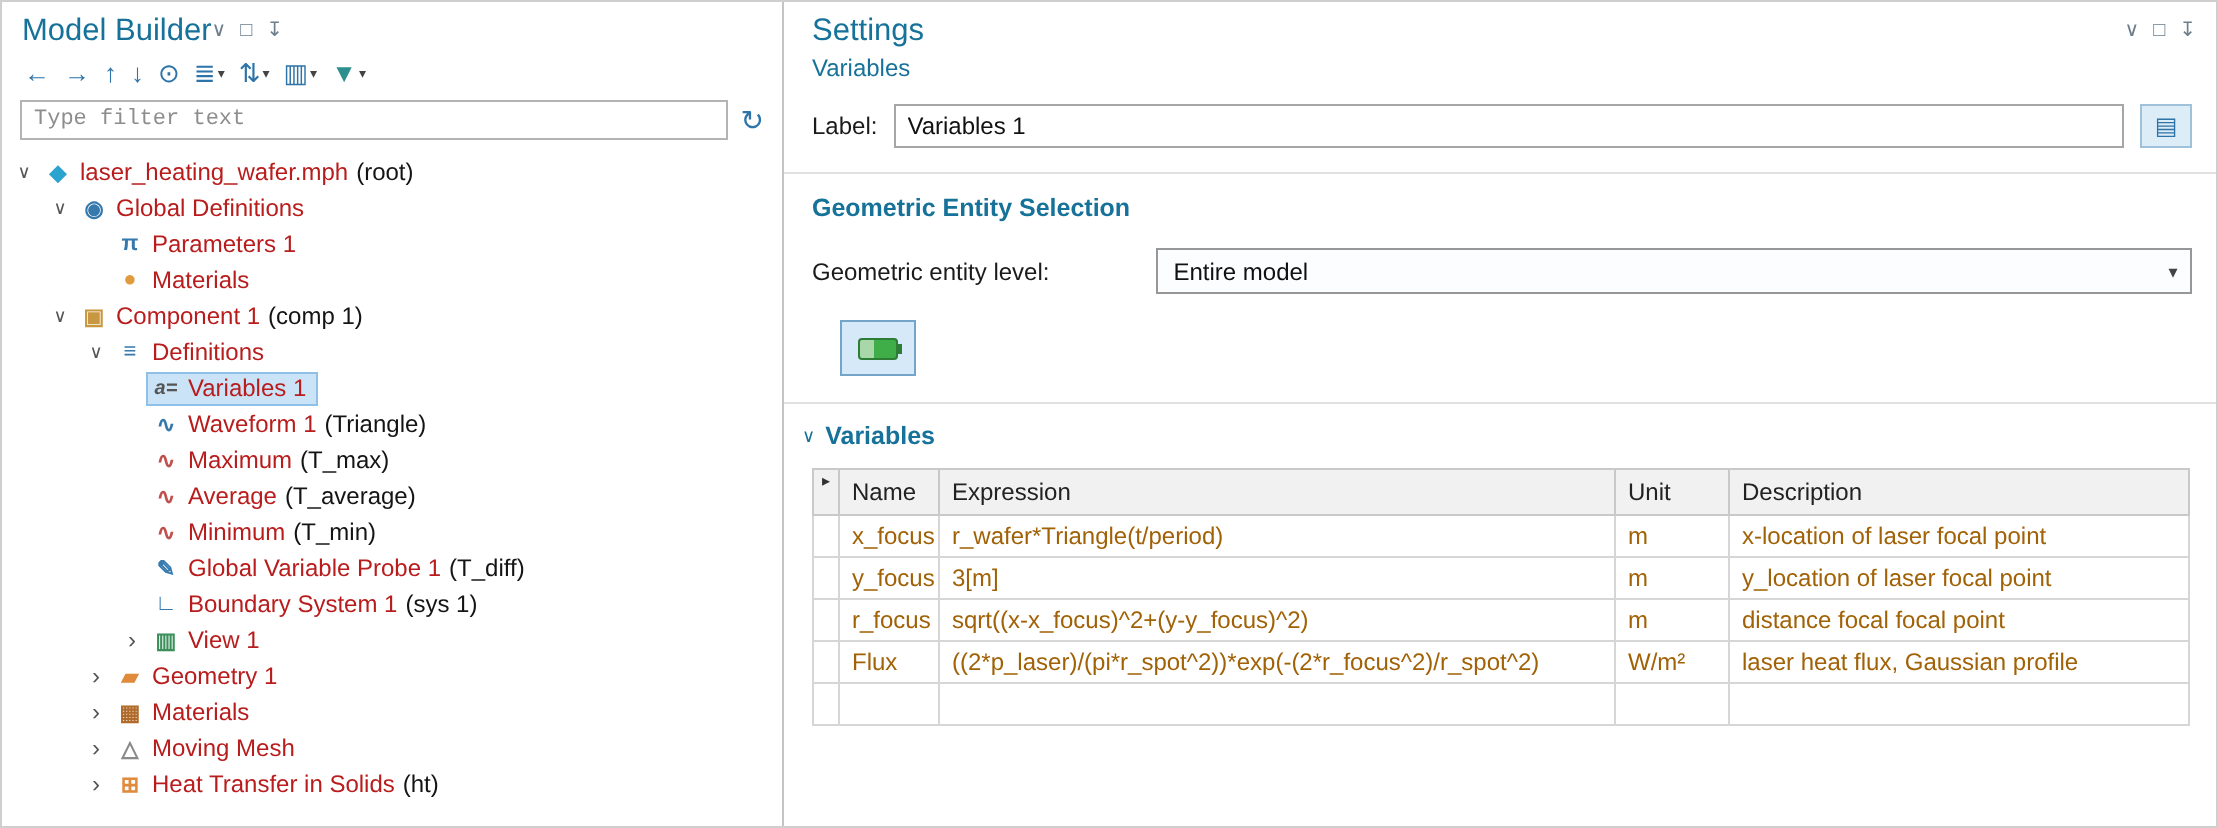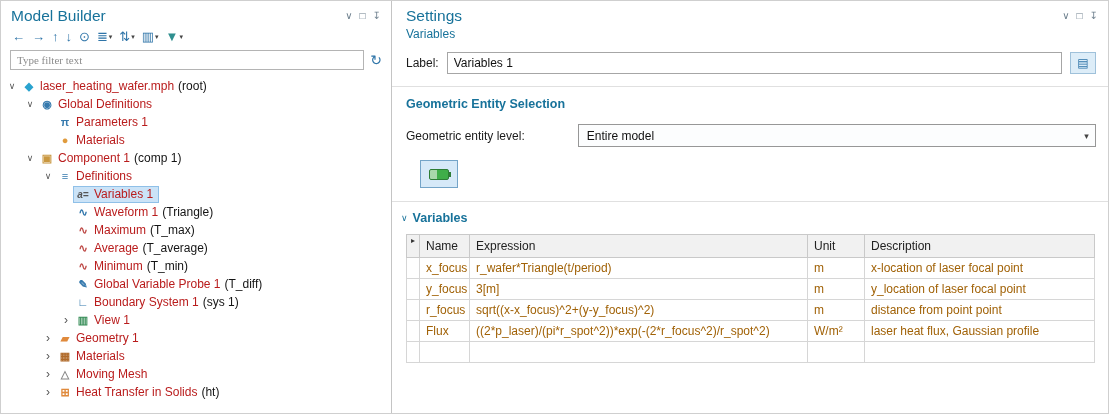--- a/index.html
+++ b/index.html
@@ -5,31 +5,31 @@
   :root{
     --accent:#17729a; --selection-bg:#cbe3f7; --selection-border:#8fc0e8; --toolbar-icon:#2e74a8;
   }
   *{box-sizing:border-box;}
   html,body{margin:0;padding:0;width:1109px;height:414px;overflow:hidden;
     font-family:"Liberation Sans",sans-serif;font-size:12px;color:#1b1b1b;background:#fff;}
   .app{display:flex;width:1109px;height:414px;border:1px solid #cfcfcf;background:#fff;}
 
   
   .lp{width:391px;flex:none;border-right:1px solid #c4c4c4;display:flex;flex-direction:column;overflow:hidden;}
-  .panel-header{display:flex;align-items:center;justify-content:space-between;padding:6px 10px 1px 10px;}
+  .panel-header{display:flex;align-items:center;padding:6px 10px 1px 10px;}
   .panel-title{font-size:15.5px;color:var(--accent);}
   .panel-controls{display:flex;gap:7px;color:#6d7f8d;font-size:10px;}
   .pc{cursor:default;line-height:12px;}
   .mb-toolbar{display:flex;align-items:center;gap:3px;padding:3px 8px 3px 9px;}
   .tb-btn{display:inline-flex;align-items:center;padding:1px 2px;color:var(--toolbar-icon);}
   .tb-ic{font-size:13px;line-height:14px;}
   .tb-btn[data-name="node-options-button"] .tb-ic{color:#2f8f8f;}
   .tb-caret{font-size:7px;color:#444;margin-left:1px;}
   .filter-row{display:flex;align-items:center;gap:6px;padding:2px 9px 4px 9px;}
-  .filter-input{flex:1;height:20px;border:1px solid #b4b4b4;padding:0 6px;font-size:11px;font-family:Liberation Serif, serif;color:#333;}
+  .filter-input{flex:1;height:20px;border:1px solid #b4b4b4;padding:0 6px;font-size:11px;font-family:Liberation Mono, monospace;color:#333;}
   .filter-input::placeholder{color:#8d8d8d;}
   .refresh-btn{color:var(--toolbar-icon);font-size:14px;line-height:14px;cursor:default;}
   .tree{flex:1;overflow:hidden;padding-top:3px;}
   .tree-row{display:flex;align-items:center;height:18px;white-space:nowrap;}
   .caret{width:14px;flex:none;text-align:center;color:#555;font-size:9px;}
   .caret.collapsed{font-size:12px;line-height:10px;}
   .tree-content{display:inline-flex;align-items:center;height:17px;padding:0 5px 0 1px;border:1px solid transparent;}
   .tree-content.selected{background:var(--selection-bg);border-color:var(--selection-border);}
   .ticon{width:16px;flex:none;text-align:center;margin-right:3px;font-size:11px;font-weight:bold;}
   .ticon.txticon{font-size:10px;font-style:italic;}
@@ -324,21 +324,21 @@
               <td data-name="name-cell">y_focus</td>
               <td data-name="expression-cell">3[m]</td>
               <td data-name="unit-cell">m</td>
               <td data-name="description-cell">y_location of laser focal point</td>
             </tr>
             <tr data-name="table-row">
               <td data-name="row-selector-cell"></td>
               <td data-name="name-cell">r_focus</td>
               <td data-name="expression-cell">sqrt((x-x_focus)^2+(y-y_focus)^2)</td>
               <td data-name="unit-cell">m</td>
-              <td data-name="description-cell">distance from point point</td>
+              <td data-name="description-cell">distance focal focal point</td>
             </tr>
             <tr data-name="table-row">
               <td data-name="row-selector-cell"></td>
               <td data-name="name-cell">Flux</td>
               <td data-name="expression-cell">((2*p_laser)/(pi*r_spot^2))*exp(-(2*r_focus^2)/r_spot^2)</td>
               <td data-name="unit-cell">W/m²</td>
               <td data-name="description-cell">laser heat flux, Gaussian profile</td>
             </tr>
             <tr data-name="table-row">
               <td data-name="row-selector-cell"></td>

